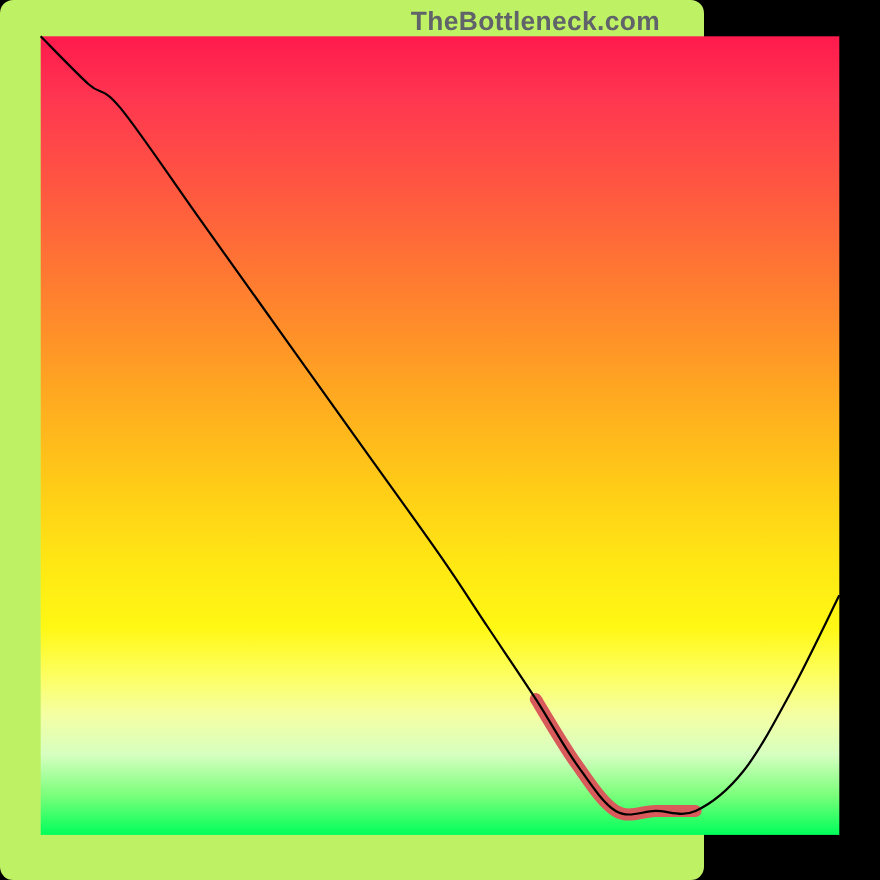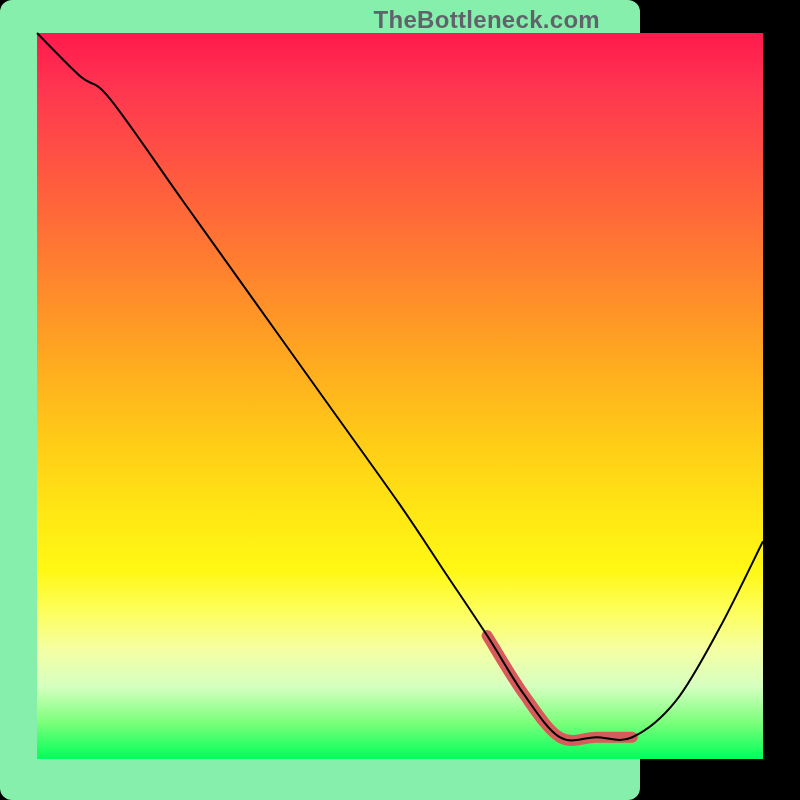--- a/index.html
+++ b/index.html
@@ -1,21 +1,21 @@
 <!DOCTYPE html>
 <html><head>
 <meta charset="utf-8">
 <style>
   * { margin: 0; padding: 0; box-sizing: border-box; }
   html, body { width: 800px; height: 800px; overflow: hidden; background: #000; }
   .frame {
     position: relative;
     width: 640px;
     height: 800px;
-    background: #86efac;
+    background: #bef264;
     border-radius: 12px;
   }
   .plot {
     position: absolute;
     left: 37px;
     top: 33px;
     width: 726px;
     height: 726px;
     background: linear-gradient(to bottom,
       #ff1a4d 0%,

